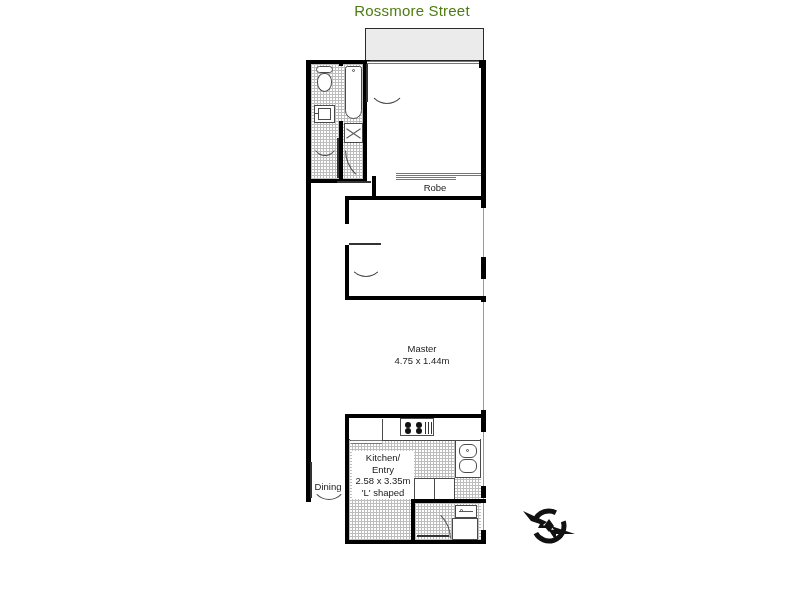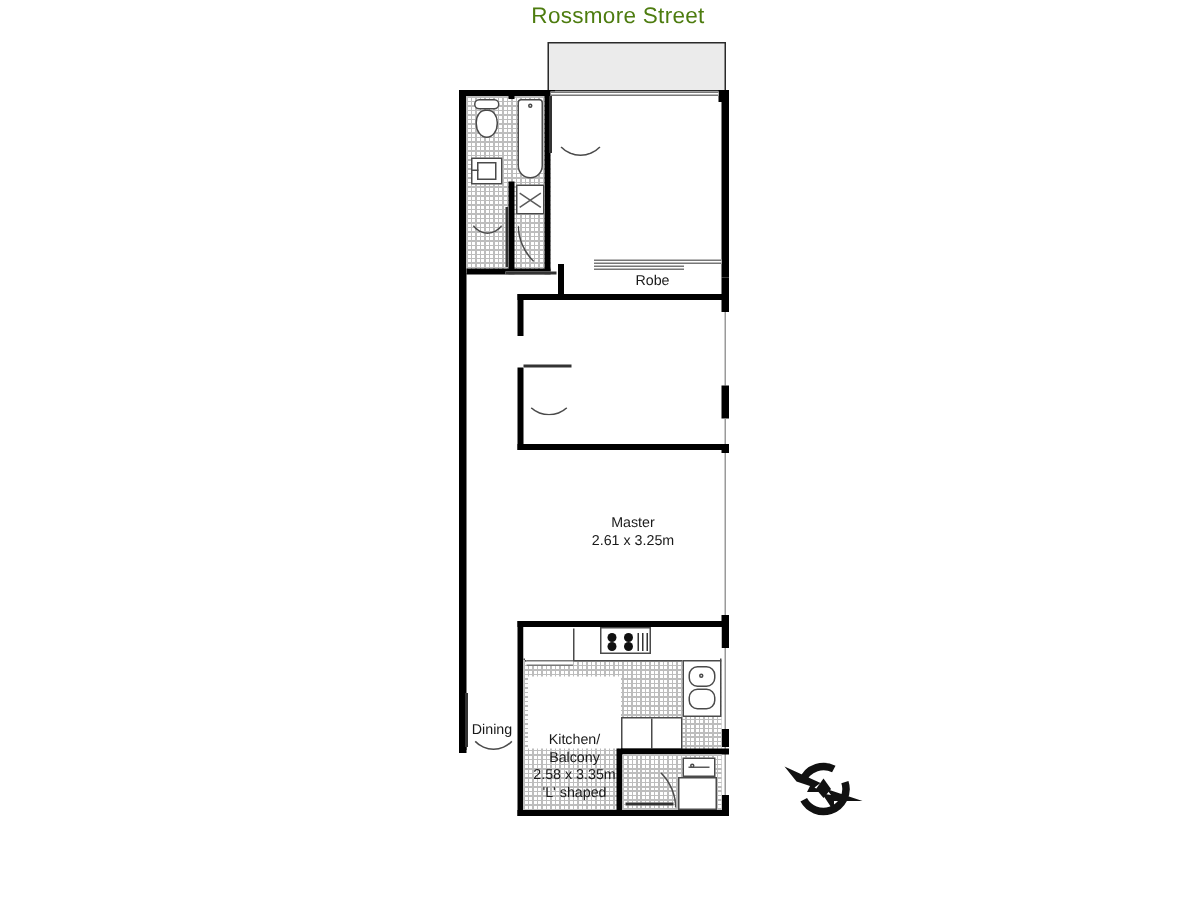--- a/index.html
+++ b/index.html
@@ -179,21 +179,21 @@
 
     <div class="door" style="left:349px;top:246px;width:32px;height:30px;">
       <div class="arc" style="left:0px;top:-1px;width:32px;height:30px;border-color:transparent transparent #4a4a4a transparent;"></div>
       <div class="leaf" style="left:0px;top:-3px;width:32px;height:2px;"></div>
     </div>
 
     <div class="wall" style="left:345px;top:296px;width:141px;height:4px;"></div>
 
     <div class="rlabel" style="left:372px;top:343px;width:100px;">
       <span class="ln">Master</span>
-      <span class="ln">2.61 x 3.25m</span>
+      <span class="ln">4.75 x 1.44m</span>
     </div>
 
     <div class="hatch" style="left:349px;top:440px;width:132px;height:100px;"></div>
 
     <div class="whitefill" style="left:352px;top:451px;width:62px;height:48px;"></div>
 
     <div class="fx" style="left:349px;top:418px;width:132px;height:22px;border-width:0 0 1px 0;"></div>
     <div class="whitefill" style="left:350px;top:419px;width:130px;height:21px;"></div>
     <div class="thinline" style="left:350px;top:440px;width:131px;height:1px;background:#4a4a4a;"></div>
 
@@ -228,23 +228,23 @@
     <div class="thinline" style="left:459px;top:511px;width:14px;height:1px;background:#5a5a5a;"></div>
     <div class="fx fx-round" style="left:460px;top:509px;width:3px;height:3px;"></div>
 
     <div class="fx" style="left:452px;top:518px;width:26px;height:22px;"></div>
 
     <div class="door" style="left:418px;top:505px;width:32px;height:32px;">
       <div class="arc" style="left:-1px;top:0px;width:32px;height:32px;border-color:transparent #4a4a4a transparent transparent;border-radius:0 100% 0 0;"></div>
       <div class="leaf" style="left:-1px;top:30px;width:32px;height:2px;"></div>
     </div>
 
-    <div class="rlabel" style="left:350px;top:452px;width:66px;margin-top:36px;">
+    <div class="rlabel" style="left:350px;top:452px;width:66px;">
       <span class="ln">Kitchen/</span>
-      <span class="ln">Balcony</span>
+      <span class="ln">Entry</span>
       <span class="ln">2.58 x 3.35m</span>
       <span class="ln">'L' shaped</span>
     </div>
 
     <div class="door" style="left:311px;top:462px;width:34px;height:36px;">
       <div class="arc" style="left:0px;top:0px;width:34px;height:36px;border-color:transparent transparent #4a4a4a transparent;"></div>
       <div class="leaf" style="left:-1px;top:0px;width:2px;height:36px;"></div>
     </div>
     <div class="rlabel" style="left:308px;top:481px;width:40px;">
       <span class="ln">Dining</span>

